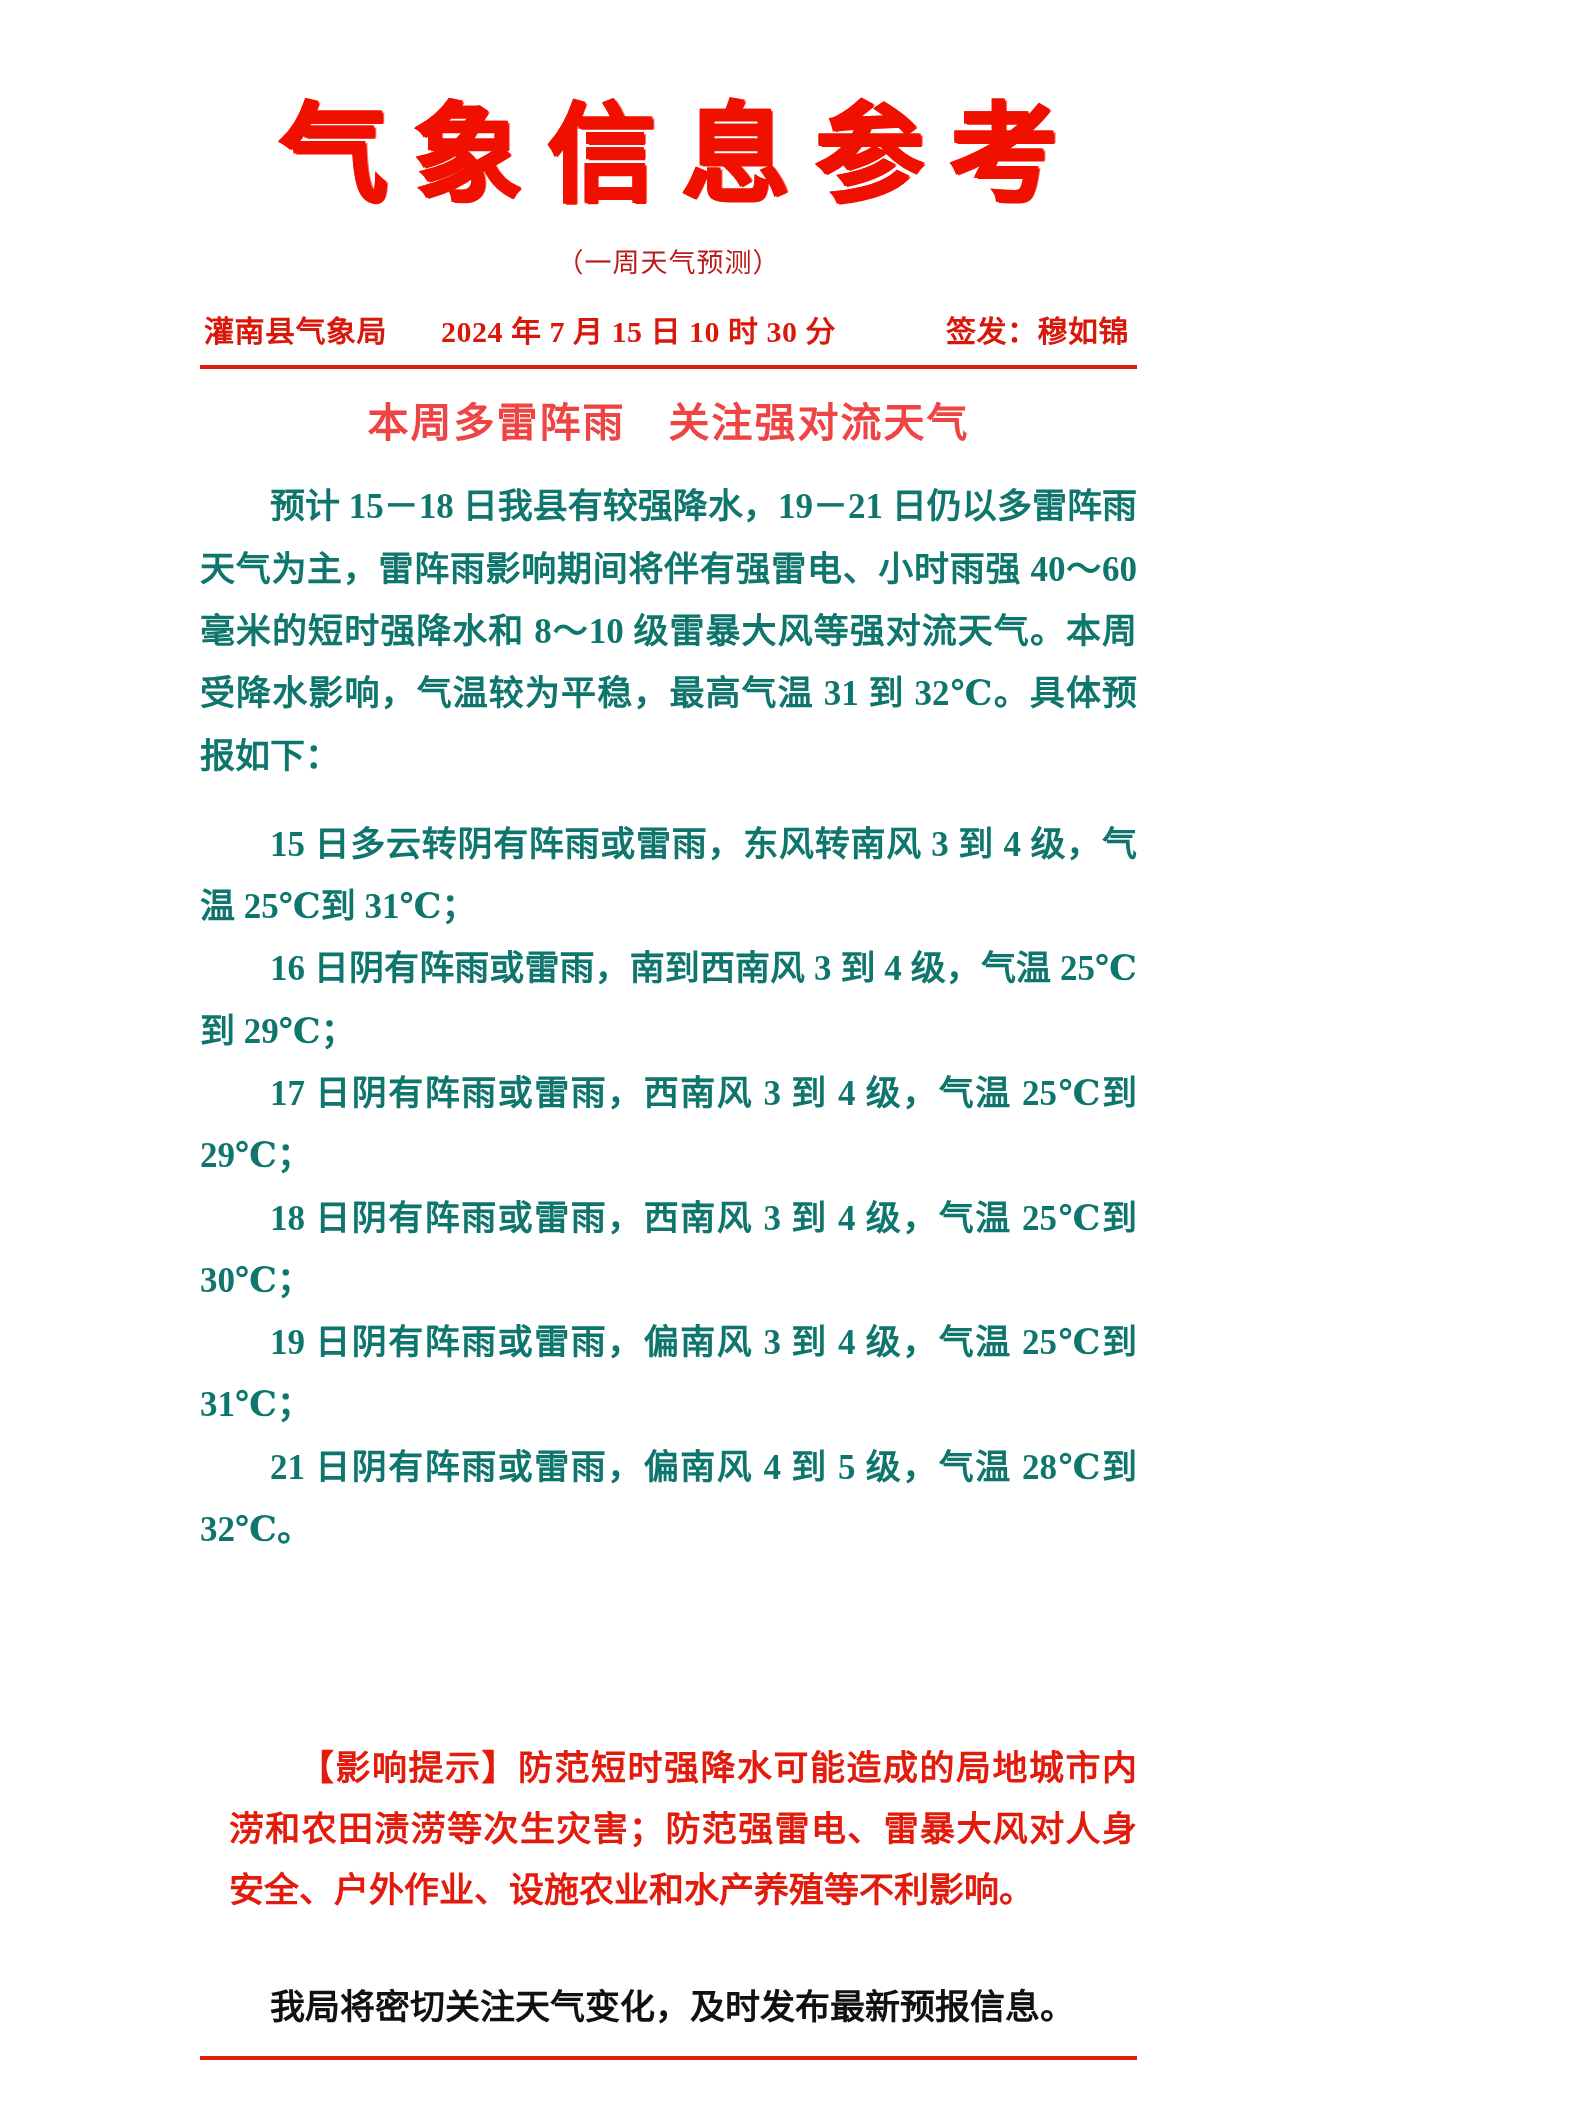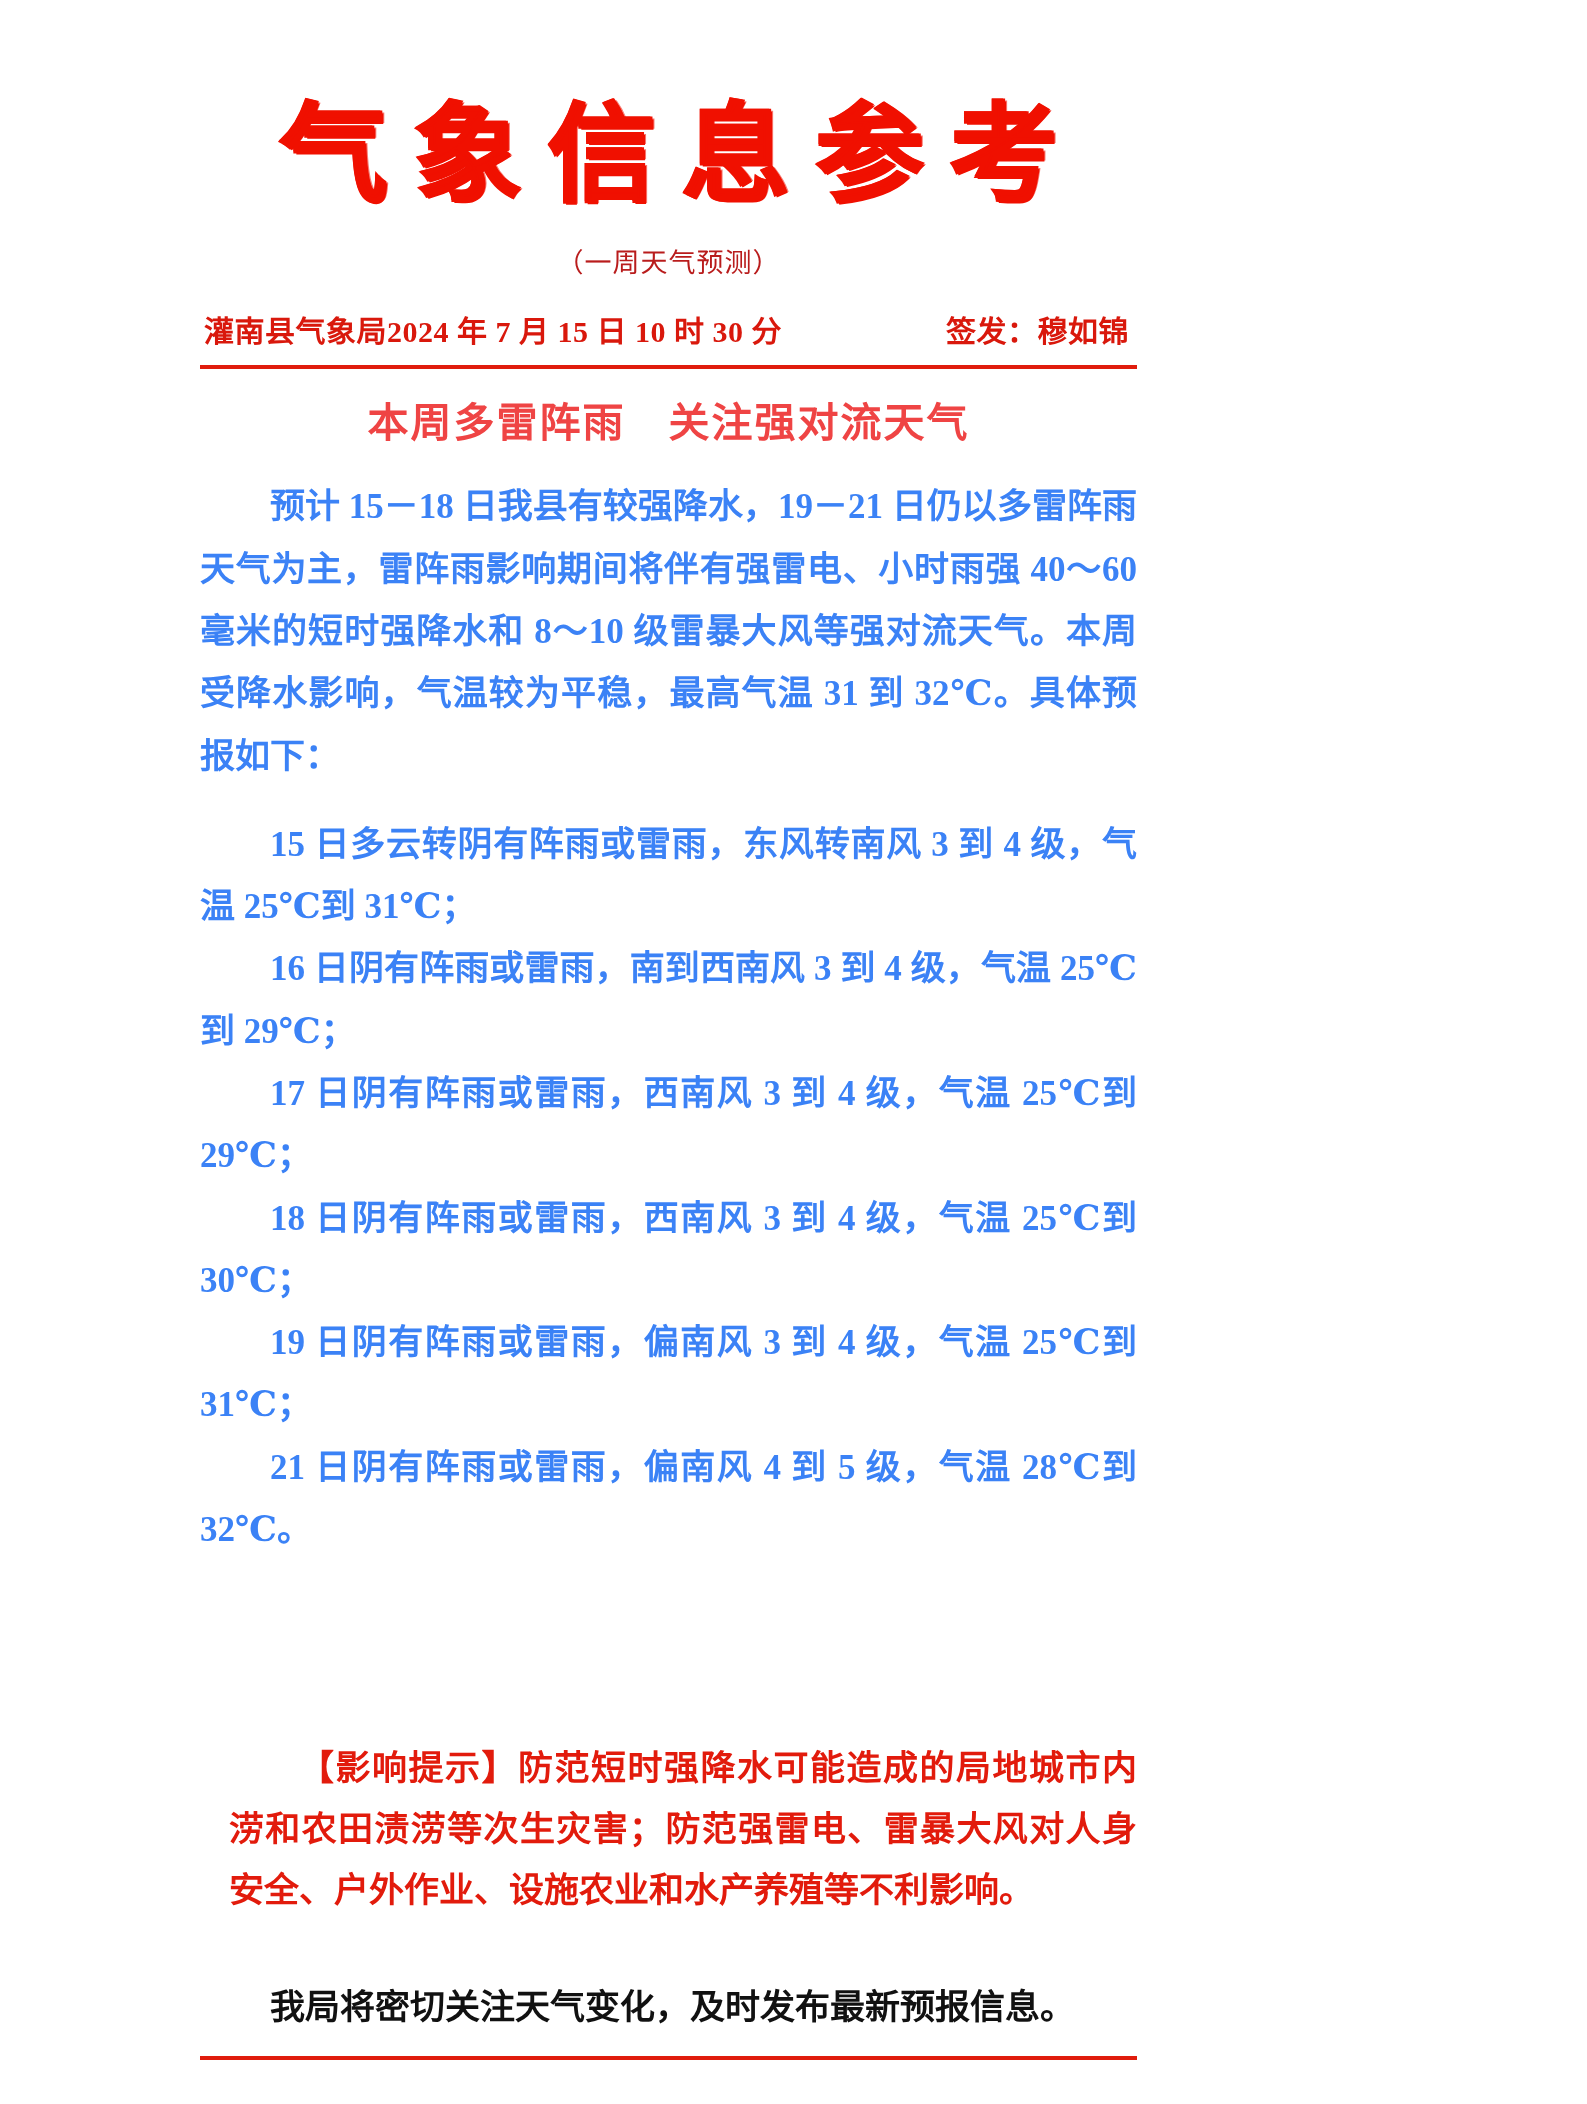--- a/index.html
+++ b/index.html
@@ -61,21 +61,21 @@
     align-items: baseline;
     justify-content: space-between;
     color: #d9180c;
     font-family: "Liberation Serif", "DejaVu Serif", serif;
     font-weight: 700;
     font-size: 30px;
     letter-spacing: .5px;
     padding: 0 8px 0 4px;
   }
   .issuer-bureau { flex: 0 0 auto; }
-  .issuer-date   { flex: 0 0 auto; }
+  .issuer-date   { flex: 0 0 auto; margin-left: 54px; }
   .issuer-signer { flex: 0 0 auto; margin-left: auto; }
 
   .masthead-rule {
     margin-top: 14px;
     height: 4px;
     background: #e01c0d;
     border: none;
   }
 
   
@@ -90,21 +90,21 @@
     color: #ef4444;
   }
 
   
   .body-block {
     margin-top: 26px;
     font-family: "Liberation Serif", "DejaVu Serif", serif;
     font-weight: 700;
     font-size: 35px;
     line-height: 1.78;
-    color: #3b82f6;
+    color: #0f766e;
     text-align: justify;
     text-justify: inter-ideograph;
   }
   .body-block p {
     margin: 0;
     text-indent: 2em;
   }
 
   .forecast-list p {
     margin: 0;

